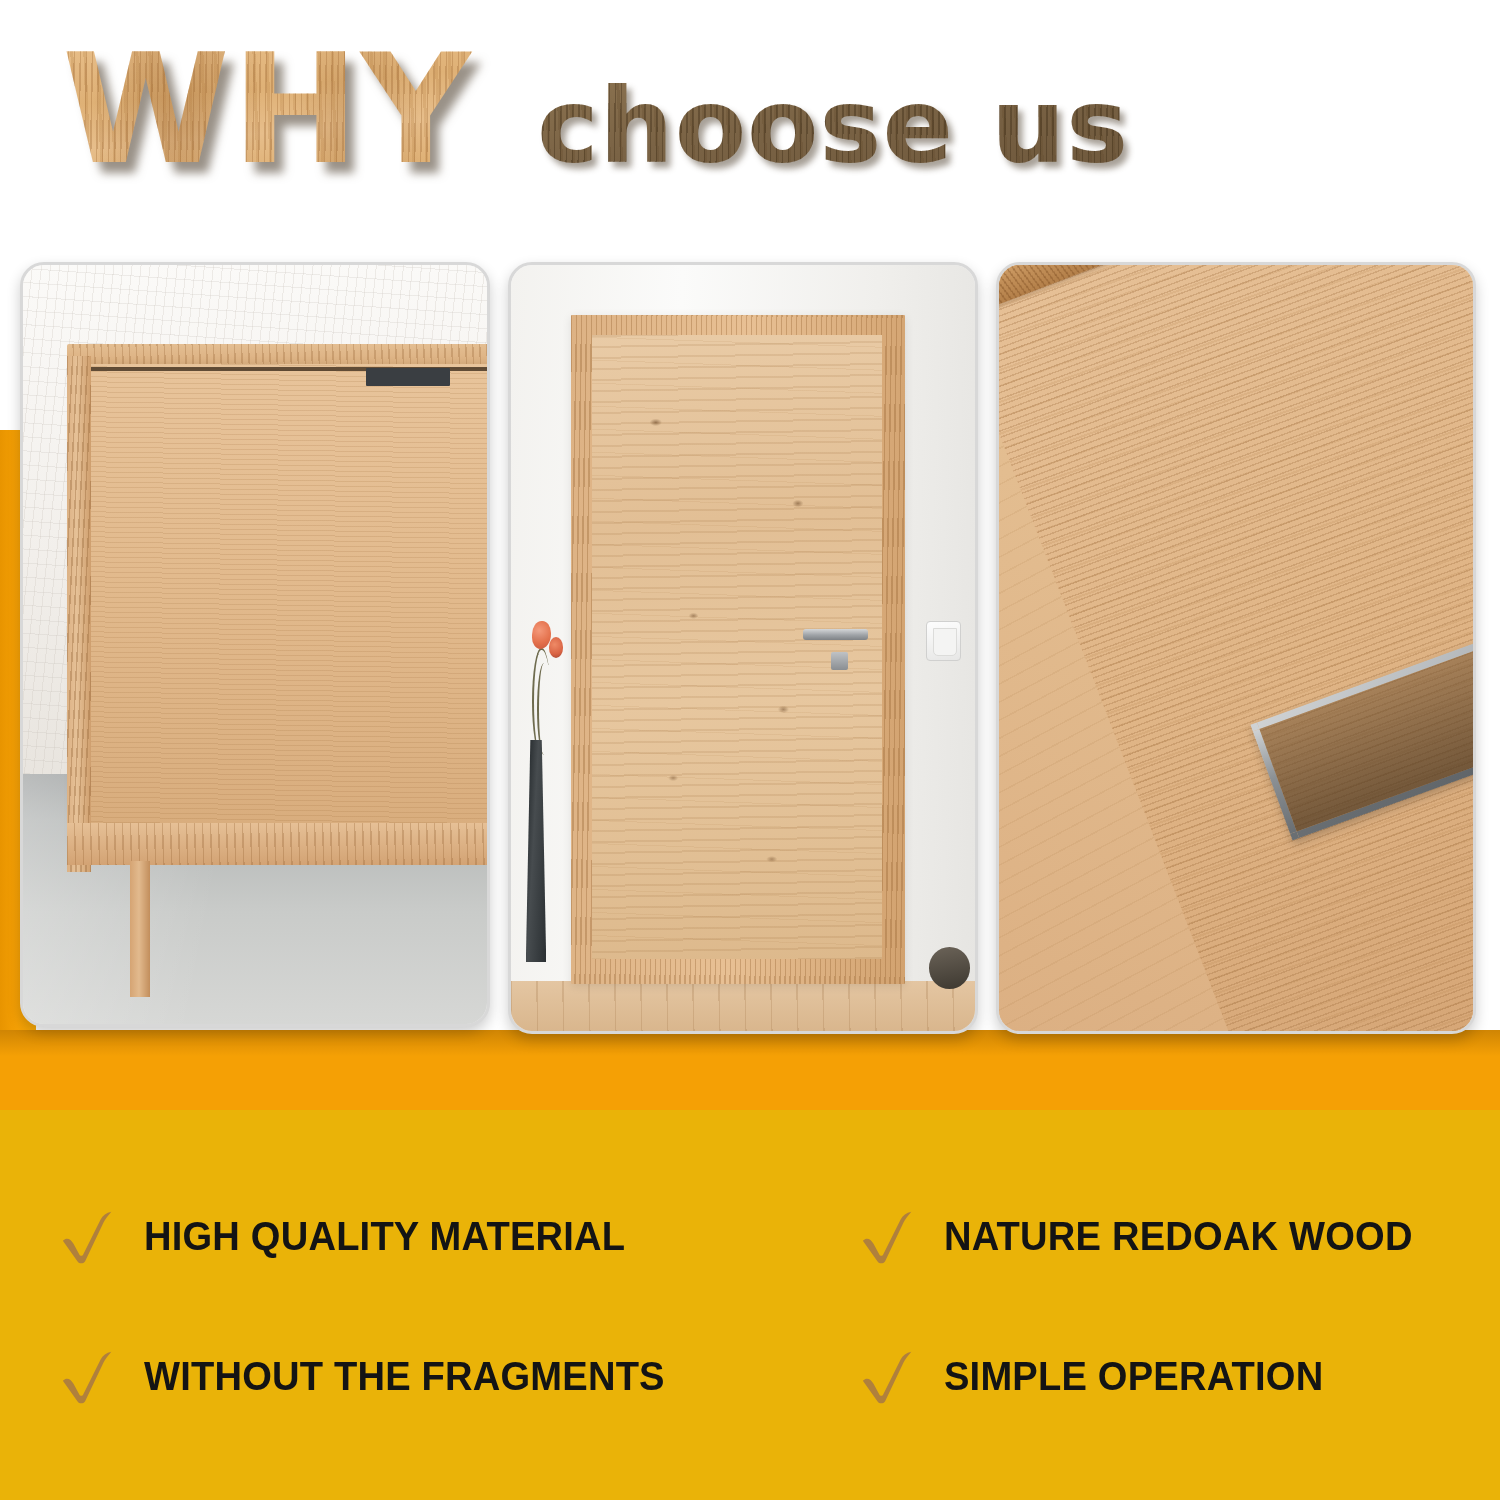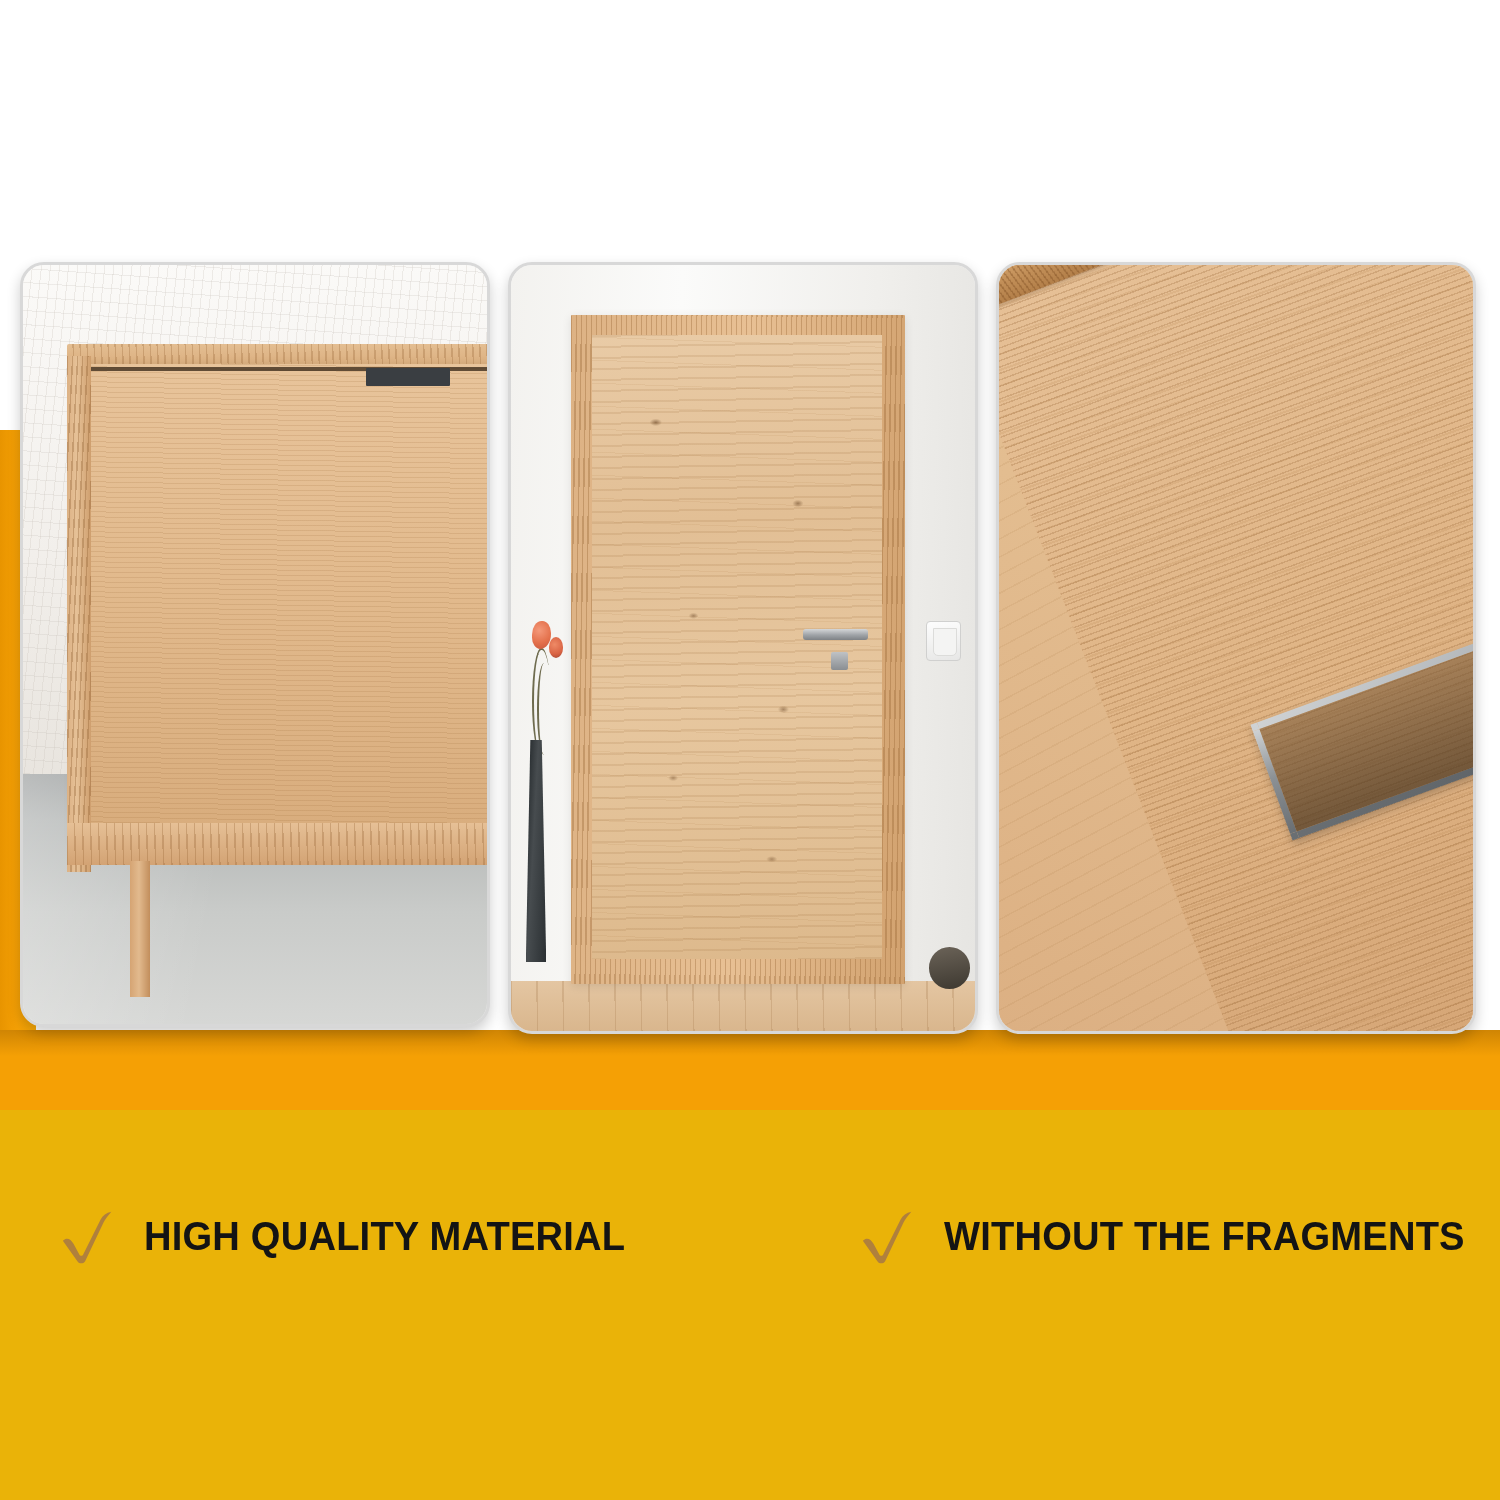--- a/index.html
+++ b/index.html
@@ -350,20 +350,24 @@
 </style>
 </head>
 <body>
 
 <div class="poster">
 
   <div class="ribbon-left"></div>
   <div class="ribbon-bottom"></div>
   <div class="ribbon-bottom-shade"></div>
 
+  <div class="headline">
+    <span class="word-why">WHY</span>
+    <span class="word-choose">choose us</span>
+  </div>
 
   <div class="gallery">
 
     <div class="photo-card card-1">
       <div class="photo-inner">
         <div class="p1-wall"></div>
         <div class="p1-floor"></div>
         <div class="p1-top"></div>
         <div class="p1-body"></div>
         <div class="p1-gap"></div>
@@ -410,25 +414,37 @@
   <div class="footer">
     <div class="features">
 
       <div class="feature">
         <svg class="check-icon" viewBox="0 0 64 64">
           <path d="M5 37 C9 33 13 35 16 40 L22 51 C23 53 25 53 26 51 L44 15 C46 11 50 8 55 7 C52 11 49 14 47 18 L28 58 C26 61 22 61 20 58 Z" fill="#B0803C"></path>
         </svg>
         <span class="feature-label">HIGH QUALITY MATERIAL</span>
       </div>
 
+      <div class="feature">
+        <svg class="check-icon" viewBox="0 0 64 64">
+          <path d="M5 37 C9 33 13 35 16 40 L22 51 C23 53 25 53 26 51 L44 15 C46 11 50 8 55 7 C52 11 49 14 47 18 L28 58 C26 61 22 61 20 58 Z" fill="#B0803C"></path>
+        </svg>
+        <span class="feature-label">NATURE REDOAK WOOD</span>
+      </div>
 
       <div class="feature">
         <svg class="check-icon" viewBox="0 0 64 64">
           <path d="M5 37 C9 33 13 35 16 40 L22 51 C23 53 25 53 26 51 L44 15 C46 11 50 8 55 7 C52 11 49 14 47 18 L28 58 C26 61 22 61 20 58 Z" fill="#B0803C"></path>
         </svg>
         <span class="feature-label">WITHOUT THE FRAGMENTS</span>
       </div>
 
+      <div class="feature">
+        <svg class="check-icon" viewBox="0 0 64 64">
+          <path d="M5 37 C9 33 13 35 16 40 L22 51 C23 53 25 53 26 51 L44 15 C46 11 50 8 55 7 C52 11 49 14 47 18 L28 58 C26 61 22 61 20 58 Z" fill="#B0803C"></path>
+        </svg>
+        <span class="feature-label">SIMPLE OPERATION</span>
+      </div>
 
     </div>
   </div>
 
 </div>
 
 </body></html>

